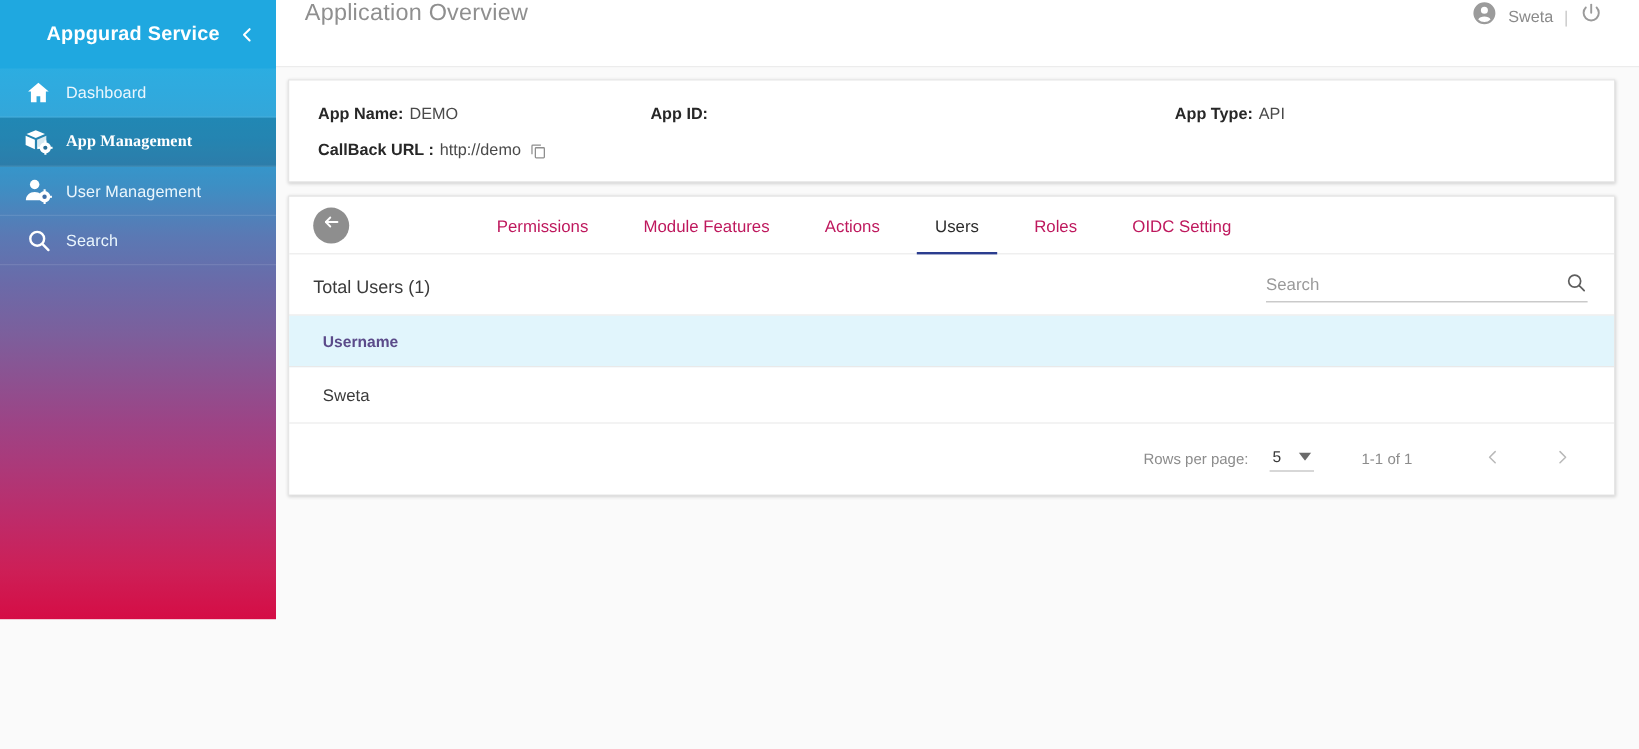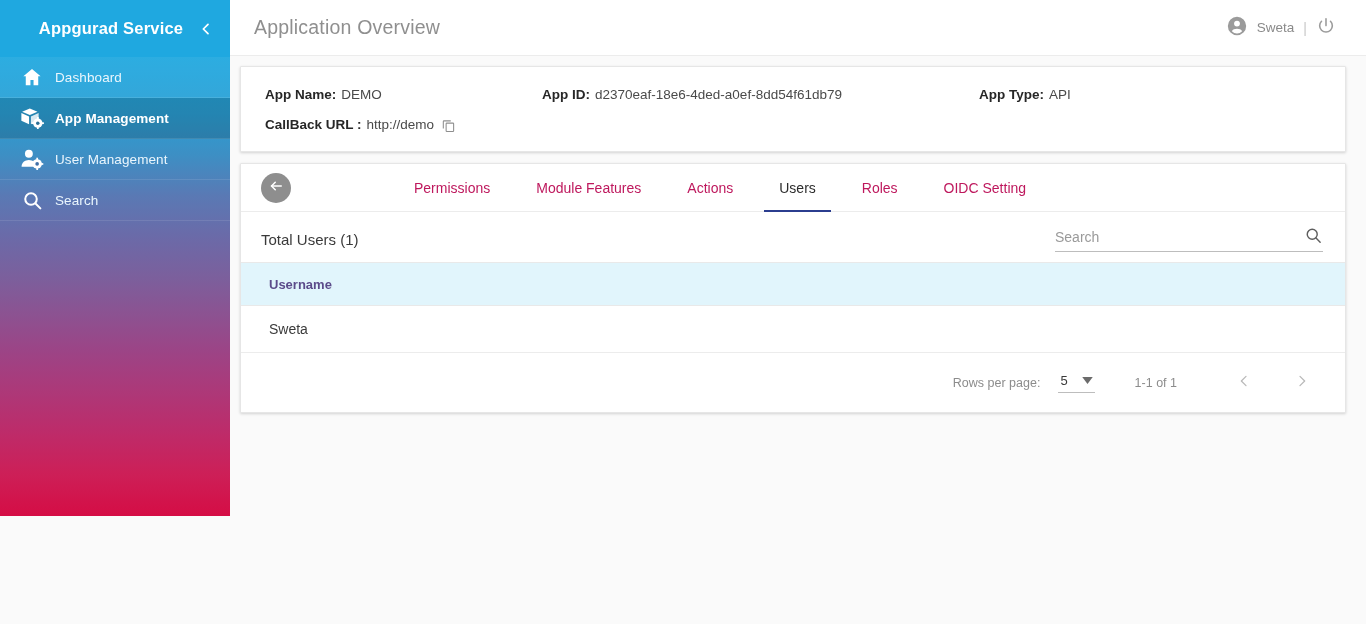--- a/index.html
+++ b/index.html
@@ -82,39 +82,39 @@
     display: flex;
     align-items: center;
     justify-content: center;
   }
   .nav-item .nav-label {
     font-size: 13.5px;
     color: #eaf6fd;
     letter-spacing: .1px;
     padding-left: 5px;
   }
-  .nav-item.active { background: rgba(0,0,0,0.16); }
+  .nav-item.active { background: rgba(0,0,0,0.16); font-family: Liberation Serif, serif; }
   .nav-item.active .nav-label { color: #ffffff; font-weight: bold; }
   .nav-item[data-idx="0"] { background: rgba(255,255,255,0.06); }
 
   
   .main {
     flex: 1;
     height: 624px;
     background: #fafafa;
     display: flex;
     flex-direction: column;
     position: relative;
   }
   .topbar {
     height: 56px;
     flex: 0 0 56px;
     background: #ffffff;
     display: flex;
-    align-items: center;
+    align-items: flex-start;
     padding: 0 16px 0 24px;
     border-bottom: 1px solid #ececec;
   }
   .page-title {
     font-size: 19.5px;
     color: #8f8f8f;
     font-weight: normal;
     letter-spacing: .2px;
   }
   .topbar-right {
@@ -366,21 +366,20 @@
     <div class="content">
 
       <div class="card info-card">
         <div class="info-row">
           <div class="info-cell c1">
             <span class="lbl">App Name:</span>
             <span class="val">DEMO</span>
           </div>
           <div class="info-cell c2">
             <span class="lbl">App ID:</span>
-            <span class="val">d2370eaf-18e6-4ded-a0ef-8dd54f61db79</span>
           </div>
           <div class="info-cell">
             <span class="lbl">App Type:</span>
             <span class="val">API</span>
           </div>
         </div>
         <div class="info-row">
           <div class="info-cell">
             <span class="lbl">CallBack URL :</span>
             <span class="val">http://demo</span>

